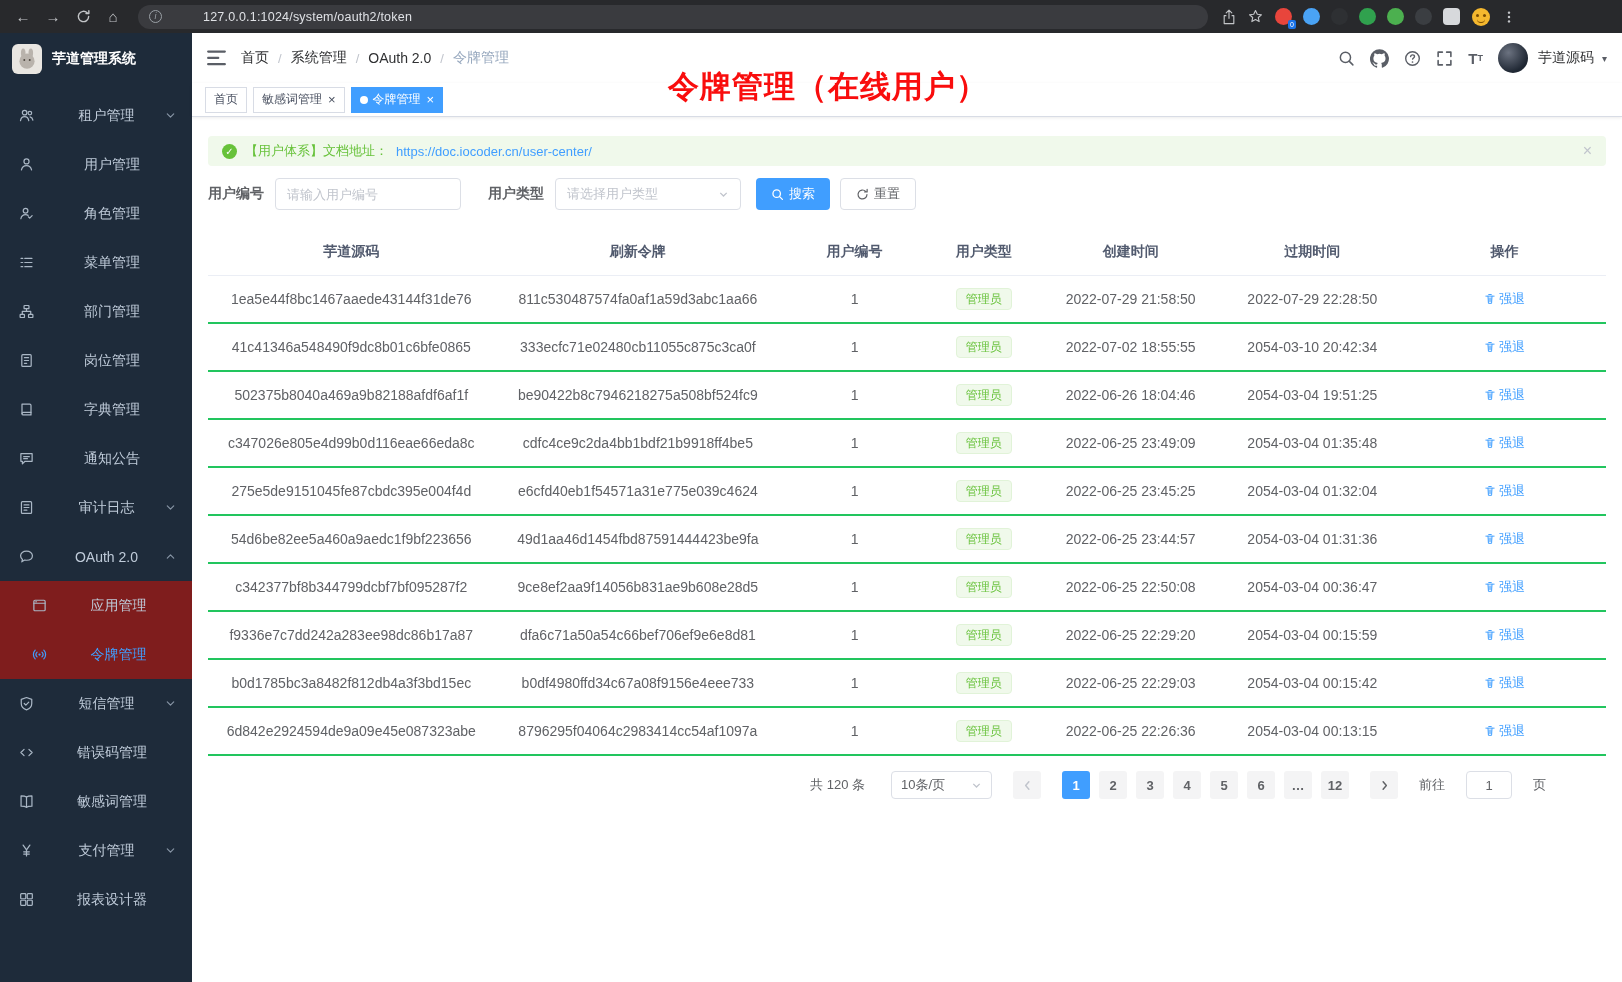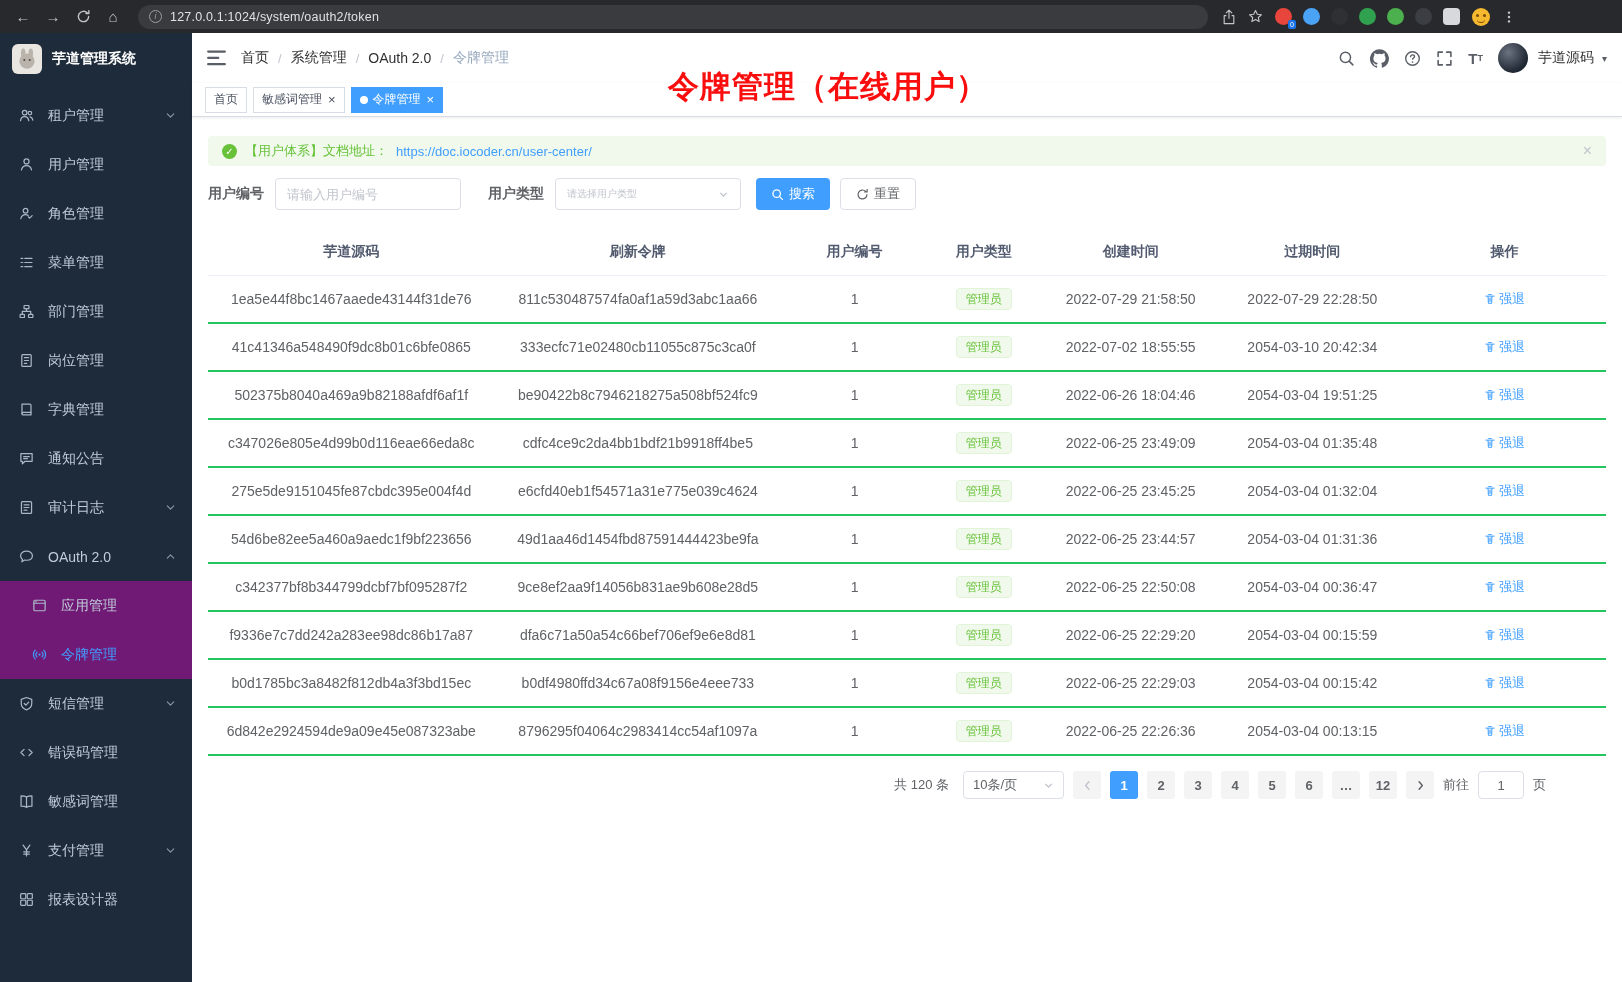--- a/index.html
+++ b/index.html
@@ -4,44 +4,44 @@
 <style>
   * { margin:0; padding:0; box-sizing:border-box; }
   html,body { width:1622px; height:982px; }
   body { font-family:"Liberation Sans","DejaVu Sans",sans-serif; background:#fff; position:relative; overflow:hidden; }
 
   
   .browser-bar { height:33px; background:#28292c; display:flex; align-items:center; padding:0 10px; }
   .bnav { width:26px; height:26px; border-radius:50%; color:#c3c5c8; font-size:15px; display:flex; align-items:center; justify-content:center; cursor:pointer; flex-shrink:0; margin-right:4px; }
   .url-pill { width:1070px; height:24px; margin-left:8px; background:#3a3b3f; border-radius:12px; display:flex; align-items:center; gap:8px; padding:0 11px; cursor:text; flex-shrink:0; }
   .info-ic { color:#9aa0a6; border:1px solid #9aa0a6; border-radius:50%; width:13px; height:13px; font-size:9px; line-height:11px; text-align:center; font-style:italic; flex-shrink:0; }
-  .url-text { color:#dfe1e5; font-size:12.5px; letter-spacing:.2px; white-space:nowrap; }
+  .url-text { color:#dfe1e5; font-size:12.5px; letter-spacing:.2px; white-space:nowrap;margin-left:33px; }
   .b-right { display:flex; align-items:center; gap:12px; margin-left:14px; color:#c3c5c8; }
   .b-tool { display:flex; cursor:pointer; color:#c3c5c8; }
   .ext { width:17px; height:17px; border-radius:50%; position:relative; display:inline-block; cursor:pointer; }
   .ext.rect { border-radius:4px; }
   .ext-badge { position:absolute; right:-4px; bottom:-4px; background:#1a73e8; color:#fff; font-size:7px; line-height:9px; padding:0 2px; border-radius:2px; }
   .smiley { width:18px; height:18px; border-radius:50%; background:#f5b82e; position:relative; cursor:pointer; }
   .smiley:after { content:""; position:absolute; left:4px; top:6px; width:3px; height:3px; border-radius:50%; background:#7a4b00; box-shadow:7px 0 0 #7a4b00; }
   .smiley:before { content:""; position:absolute; left:5px; top:10px; width:8px; height:4px; border-bottom:1.5px solid #7a4b00; border-radius:0 0 8px 8px; }
 
   
   .app { display:flex; height:949px;border-radius:21px; }
 
   
   .sidebar { width:192px; background:#1e2b3a; flex-shrink:0; display:flex; flex-direction:column; overflow:hidden; }
   .logo { height:52px; display:flex; align-items:center; gap:10px; padding:0 12px; flex-shrink:0; }
   .logo-img { width:30px; height:30px; border-radius:6px; background:#e9e6e1; display:flex; align-items:center; justify-content:center; overflow:hidden; }
   .logo-title { color:#fff; font-size:14px; font-weight:700; white-space:nowrap; }
-  .menu { flex:1; padding-top:6px; }
+  .menu { flex:1; padding-top:6px;text-align:center; }
   .menu-item { height:49px; display:flex; align-items:center; padding:0 16px 0 19px; color:#bfcbd9; font-size:14px; cursor:pointer; white-space:nowrap; }
   .menu-item .mi-icon { width:16px; height:16px; margin-right:13px; display:flex; align-items:center; color:#aab7c5; flex-shrink:0; }
   .menu-item .mi-label { flex:1; }
   .menu-item .mi-chev { color:#8795a5; display:flex; }
-  .menu-item.sub { padding-left:32px; background:#701a75; }
+  .menu-item.sub { padding-left:32px; background:#7f1d1d; }
   .menu-item.active { color:#409eff; }
   .menu-item.active .mi-icon { color:#409eff; }
 
   
   .main { flex:1; display:flex; flex-direction:column; background:#fff; min-width:0; }
   .topbar { height:50px; display:flex; align-items:center; padding:0 15px; flex-shrink:0; }
   .hamburger { color:#5a5e66; margin-right:15px; cursor:pointer; display:flex; }
   .breadcrumb { display:flex; align-items:center; gap:9px; font-size:14px; color:#303133; }
   .crumb { cursor:pointer; }
   .crumb.last { color:#97a8be; cursor:default; }
@@ -69,38 +69,38 @@
   .alert-text { color:#67c23a; font-size:13px; }
   .alert-link { color:#409eff; font-size:13px; text-decoration:none; cursor:pointer; }
   .alert-close { margin-left:auto; color:#c0c4cc; font-size:16px; cursor:pointer; line-height:1; }
 
   .filter { display:flex; align-items:center; margin-top:12px; }
   .f-label { font-size:14px; font-weight:700; color:#606266; margin-right:11px; white-space:nowrap; }
   .f-label.lbl2 { margin-left:27px; }
   .f-input { width:186px; height:32px; border:1px solid #dcdfe6; border-radius:4px; padding:0 11px; font-size:13px; color:#606266; outline:none; font-family:inherit; }
   .f-input::placeholder { color:#c0c4cc; }
   .f-select { width:186px; height:32px; border:1px solid #dcdfe6; border-radius:4px; padding:0 11px; display:flex; align-items:center; justify-content:space-between; cursor:pointer; background:#fff; }
-  .sel-ph { color:#c0c4cc; font-size:10px; }
+  .sel-ph { color:#c0c4cc; font-size:13px; }
   .sel-caret { color:#c0c4cc; display:flex; }
   .btn { height:32px; display:inline-flex; align-items:center; gap:5px; border-radius:4px; font-size:13px; padding:0 15px; cursor:pointer; border:none; font-family:inherit; }
   .btn.primary { background:#409eff; color:#fff; margin-left:15px; }
   .btn.plain { background:#fff; color:#606266; border:1px solid #dcdfe6; margin-left:10px; }
 
   
   .table { margin-top:19px; }
   .t-grid { display:grid; grid-template-columns:20.5% 20.5% 10.5% 8% 13% 13% 14.5%; align-items:center; }
   .t-head { height:47px; border-bottom:1px solid #ebeef5; }
   .t-head .th { font-size:14px; font-weight:700; color:#515a6e; text-align:center; }
   .t-row { height:48px; border-bottom:2px solid #22c55e; }
   .t-row .td { font-size:14px; color:#606266; text-align:center; white-space:nowrap; overflow:hidden; }
   .tag-admin { display:inline-block; background:#f0f9eb; border:1px solid #e1f3d8; color:#67c23a; border-radius:4px; font-size:12px; line-height:20px; padding:0 9px; }
   .action-link { color:#409eff; font-size:13px; display:inline-flex; align-items:center; gap:3px; cursor:pointer; }
 
   
-  .pagination { display:flex; align-items:center; justify-content:flex-end; gap:9px; margin-top:15px; padding-right:60px; font-size:13px; color:#606266; }
+  .pagination { display:flex; align-items:center; justify-content:flex-end; gap:21px; margin-top:15px; padding-right:60px; font-size:13px; color:#606266; }
   .pg-total { margin-right:5px; }
   .pg-size { width:101px; height:28px; border:1px solid #dcdfe6; border-radius:4px; display:flex; align-items:center; justify-content:space-between; padding:0 9px; cursor:pointer; background:#fff; }
   .pg-btn { min-width:28px; height:28px; border:none; border-radius:3px; background:#f4f4f5; color:#606266; display:inline-flex; align-items:center; justify-content:center; cursor:pointer; font-family:inherit; }
   .pg-btn.disabled { color:#c0c4cc; }
   .pg-pages { display:flex; gap:9px; }
   .pg-page { min-width:28px; height:28px; border-radius:3px; background:#f4f4f5; color:#606266; font-weight:700; font-size:13px; display:inline-flex; align-items:center; justify-content:center; cursor:pointer; border:none; font-family:inherit; }
   .pg-page.active { background:#409eff; color:#fff; }
   .pg-goto { width:46px; height:28px; border:1px solid #dcdfe6; border-radius:4px; text-align:center; font-size:13px; color:#606266; outline:none; font-family:inherit; }
 
   

